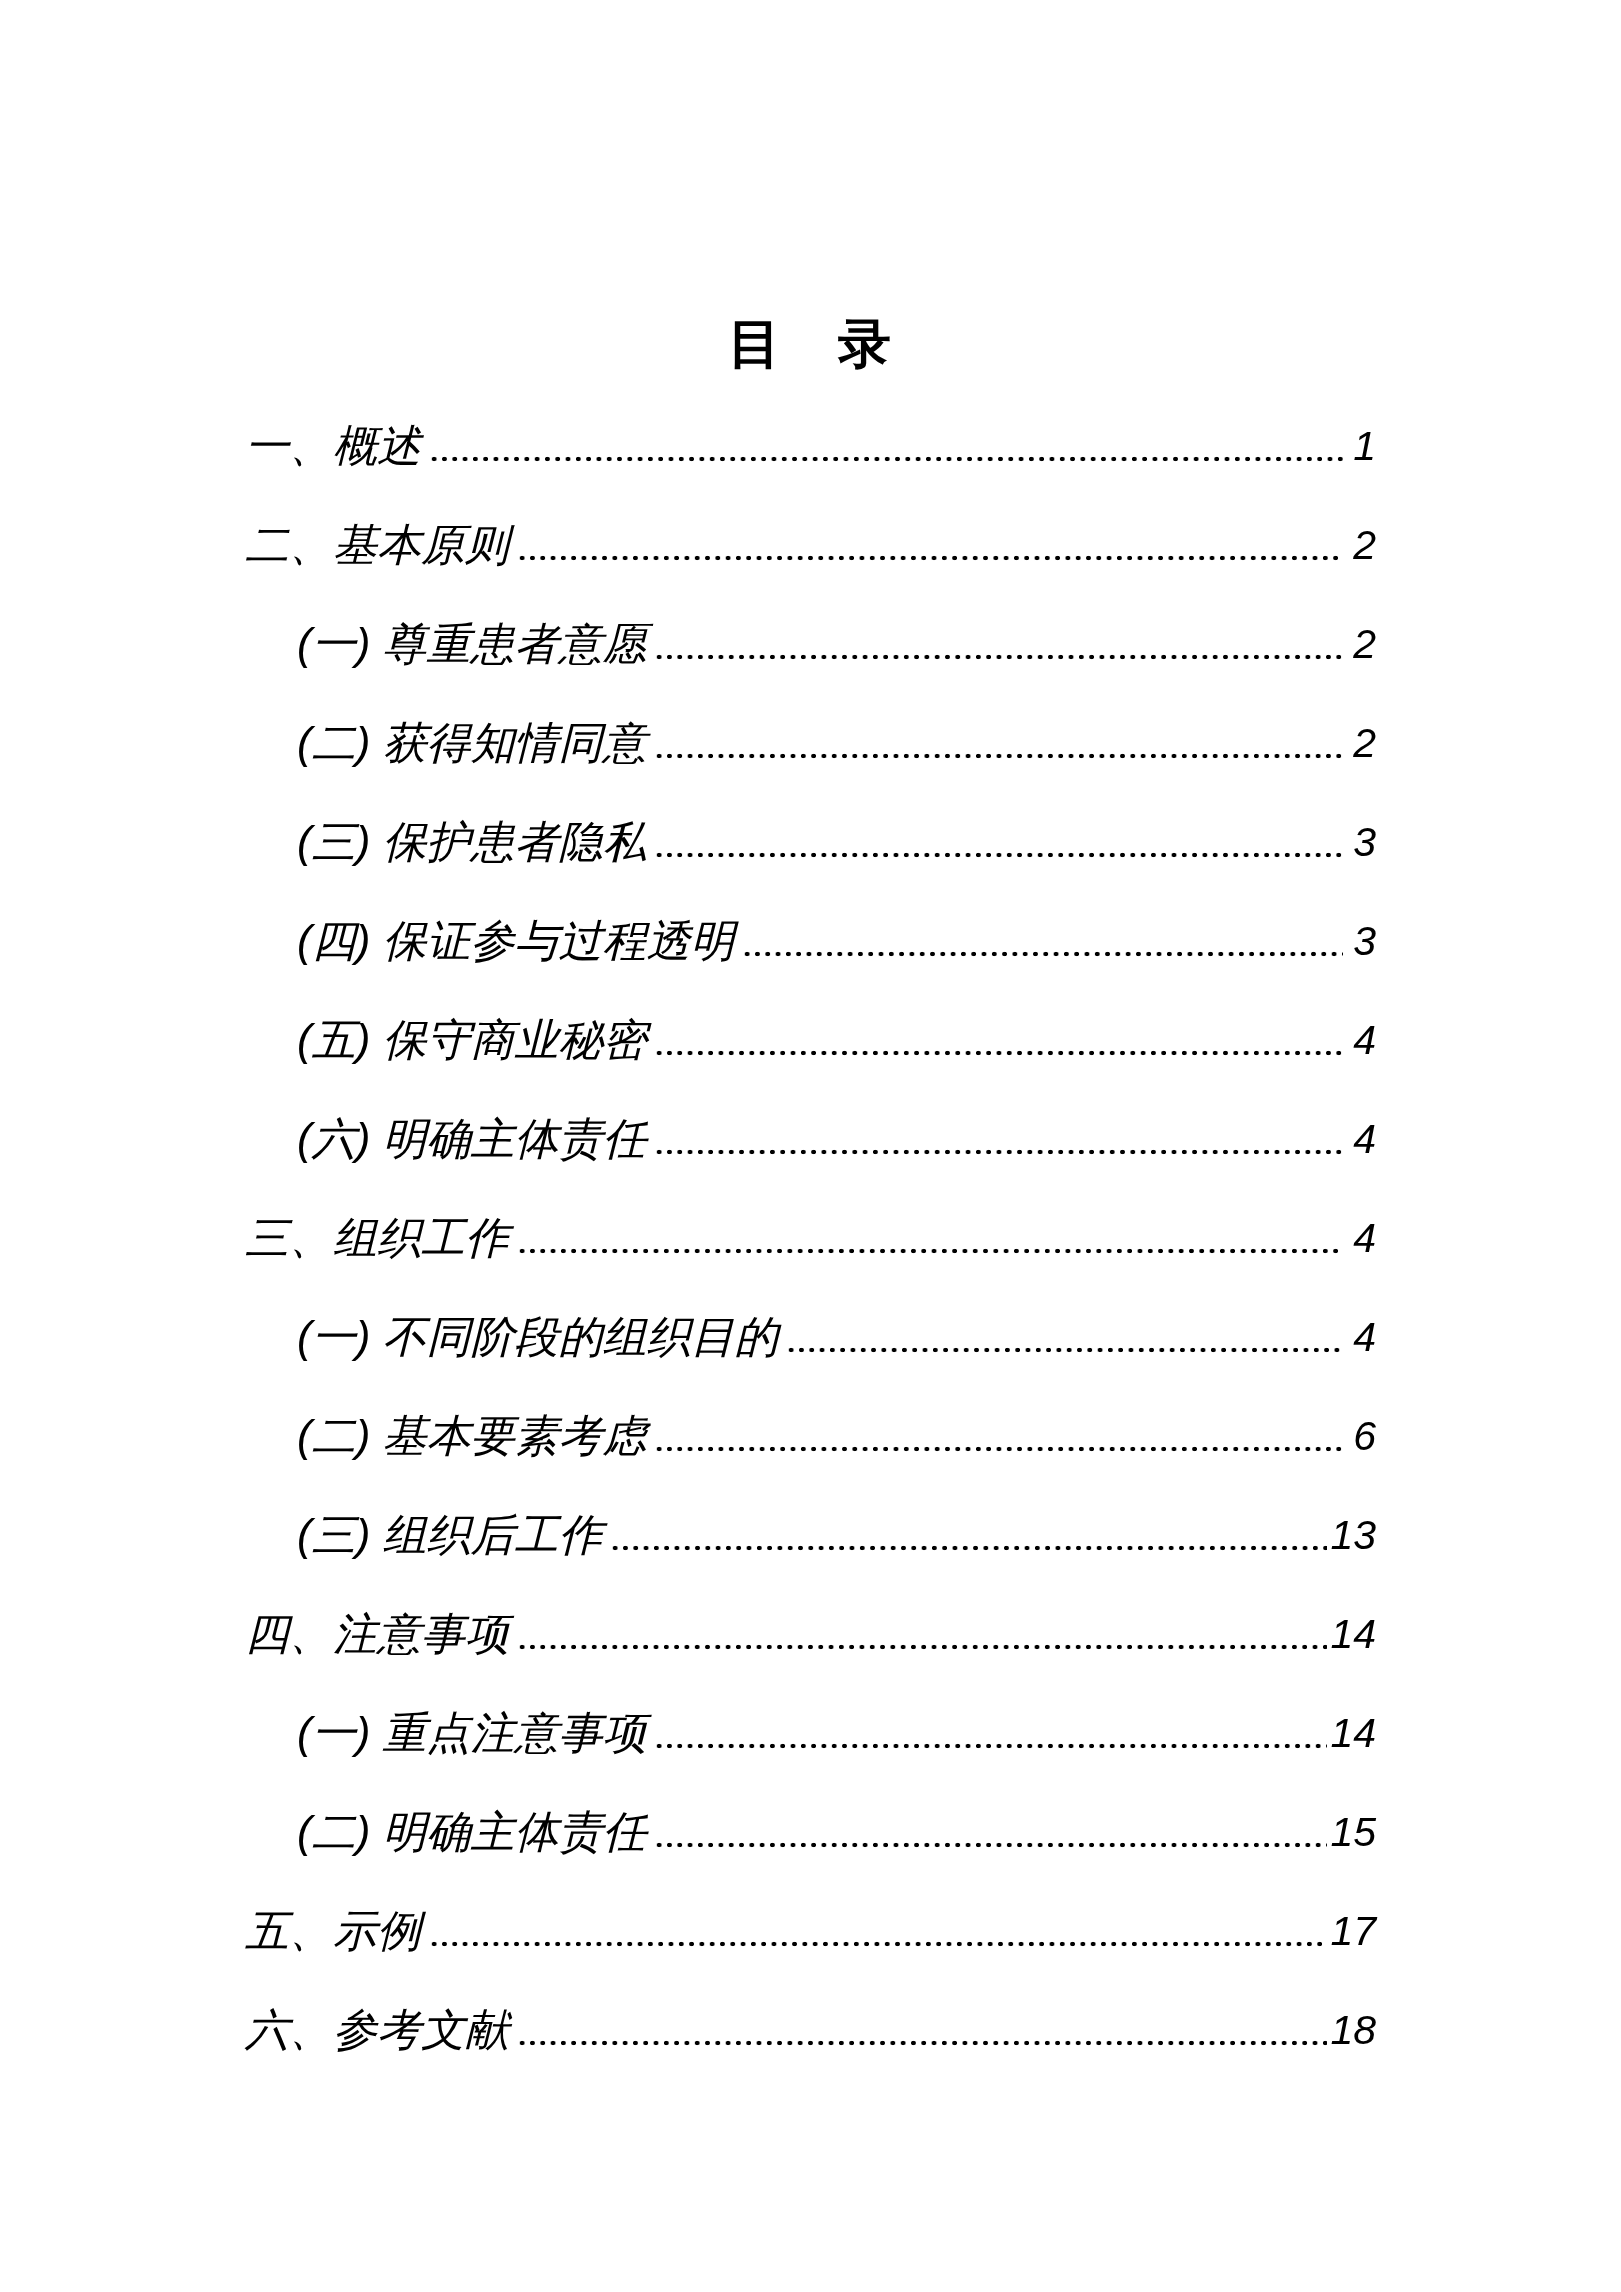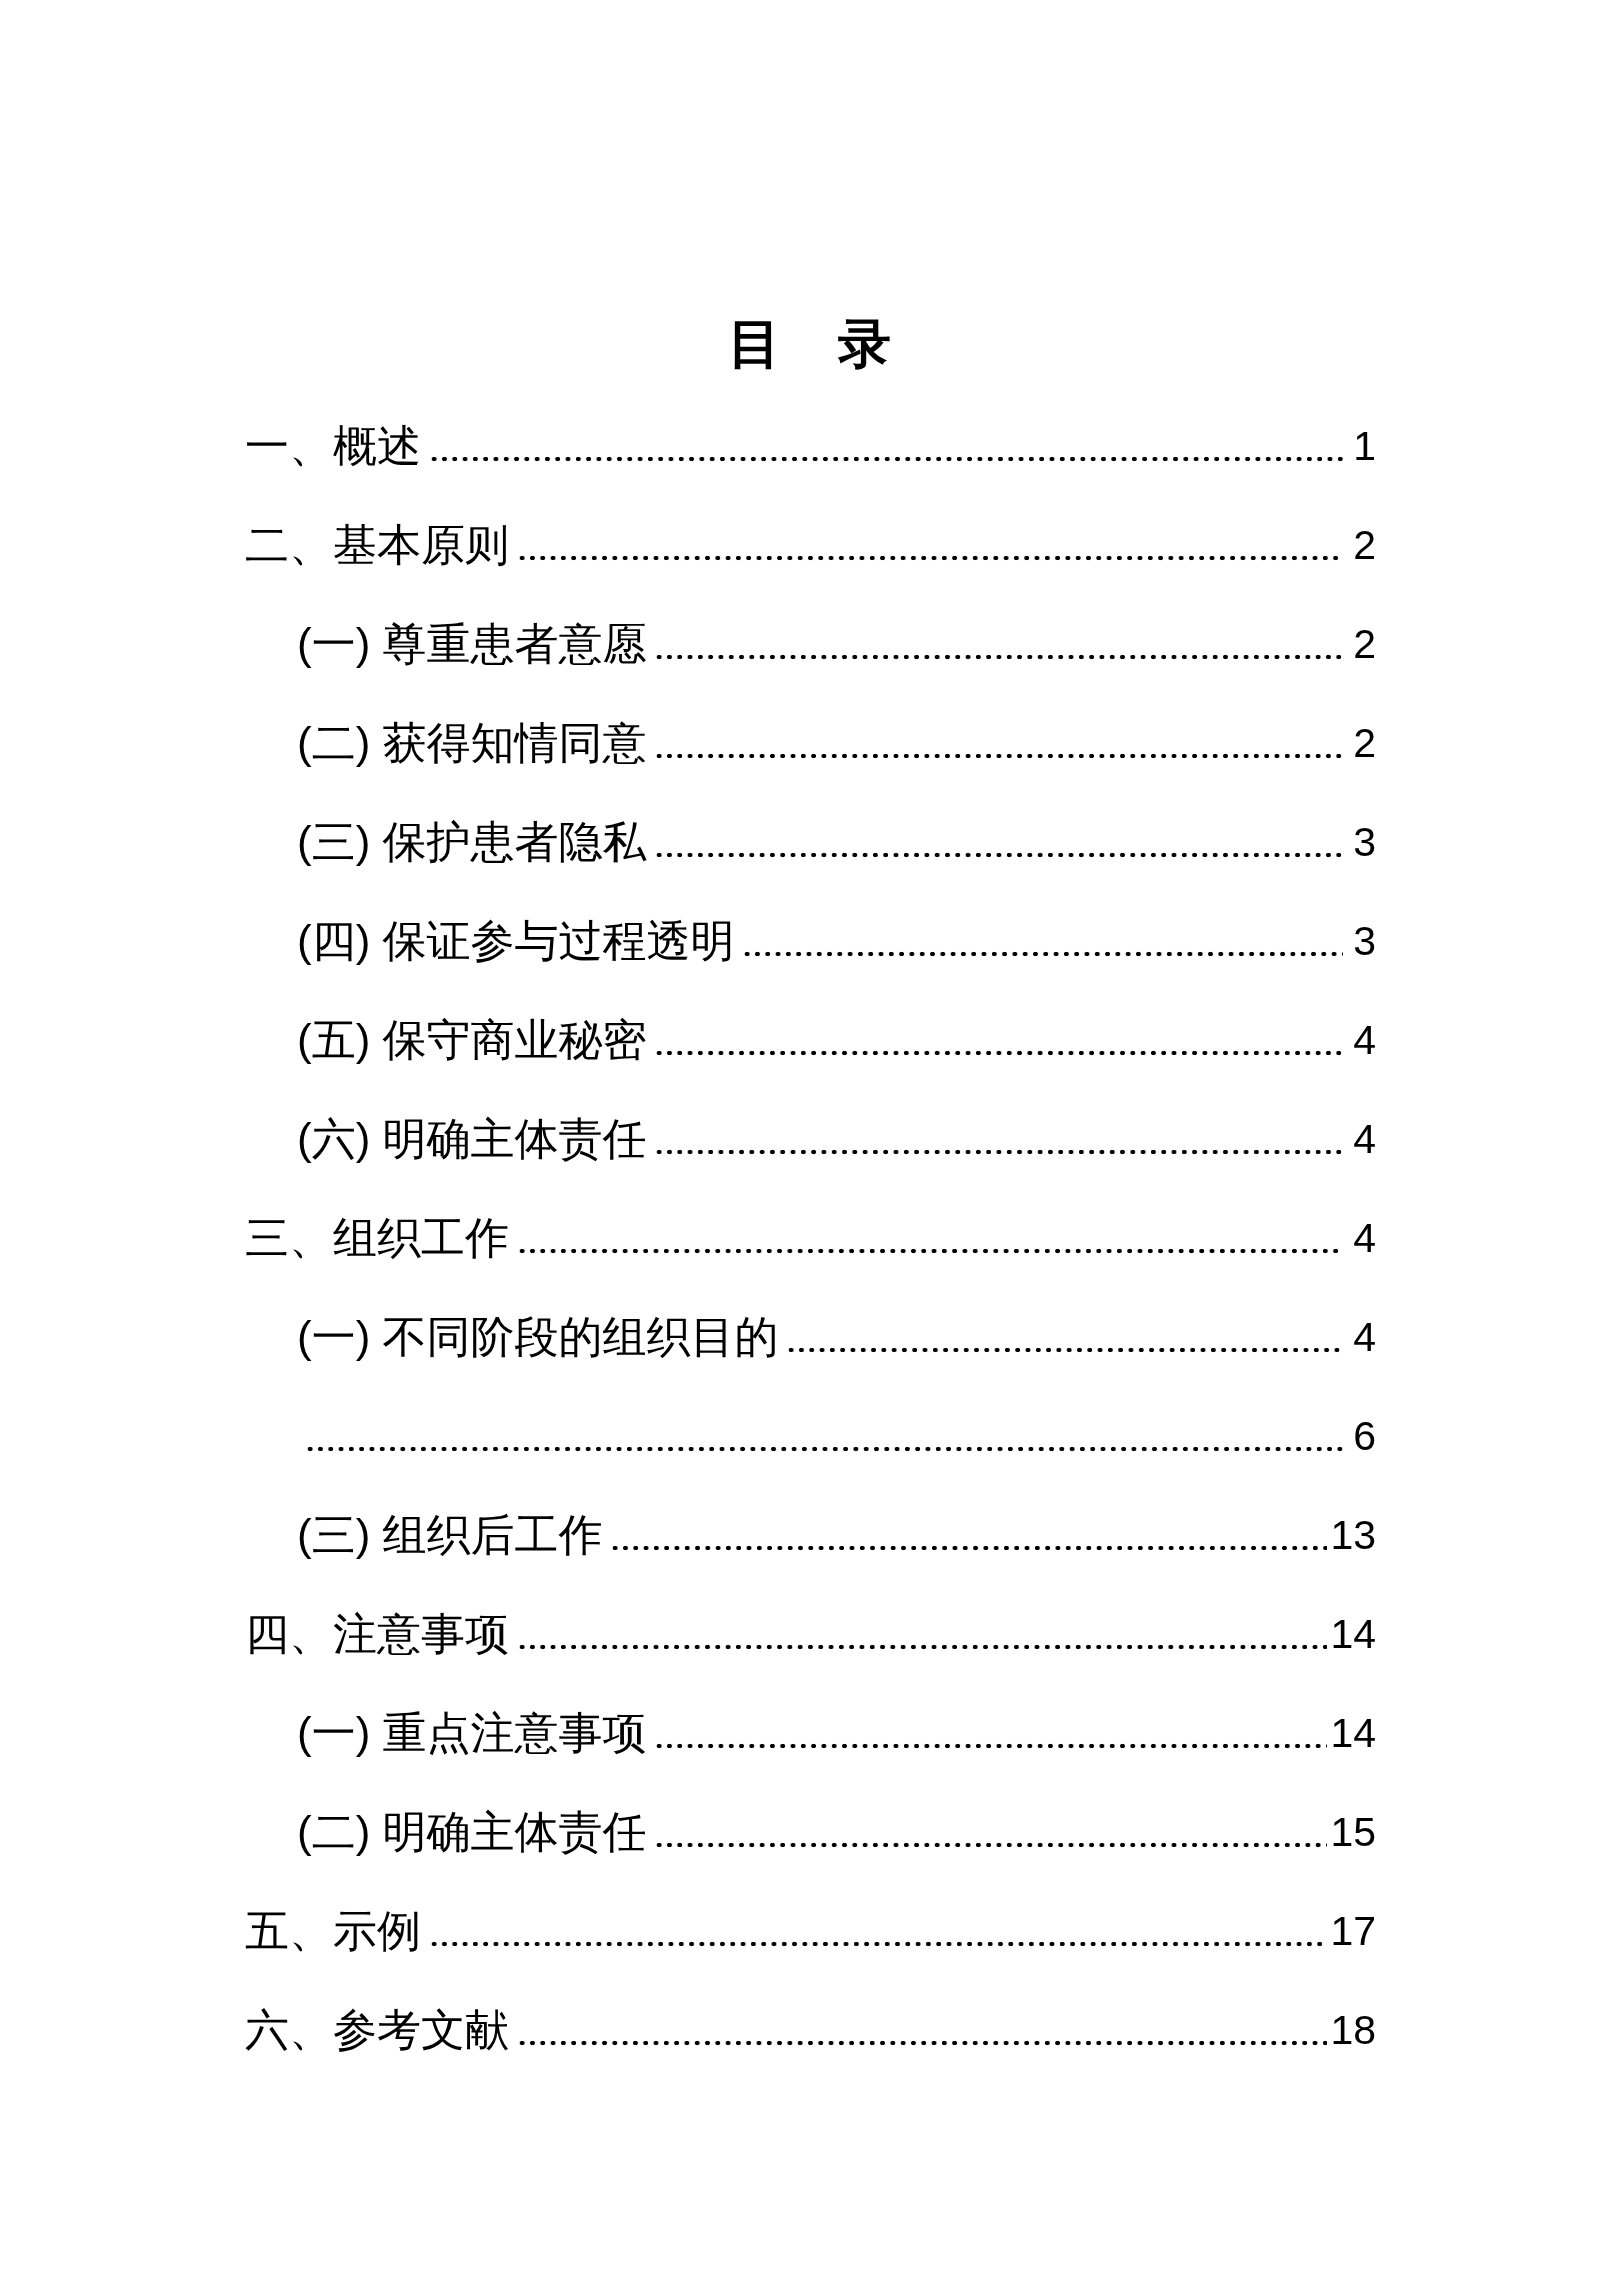--- a/index.html
+++ b/index.html
@@ -15,21 +15,21 @@
     overflow: hidden;
   }
   .title {
     margin: 0;
     text-align: center;
     font-size: 53px;
     line-height: 63px;
     font-weight: 700;
     letter-spacing: 2px;
   }
-  .toc { margin-top: 21.6px; }
+  .toc { margin-top: 21.6px; font-style: italic; }
   .toc-row {
     display: flex;
     align-items: center;
     height: 99px;
     font-size: 44px;
     font-weight: 400;
   }
   .toc-row.level-2 { padding-left: 52px; justify-content: center; }
   .toc-label { white-space: nowrap; }
   .toc-leader {
@@ -100,20 +100,21 @@
       <span class="toc-label">三、组织工作</span>
       <span class="toc-leader"></span>
       <span class="toc-page">4</span>
     </div>
     <div class="toc-row level-2">
       <span class="toc-label">(一) 不同阶段的组织目的</span>
       <span class="toc-leader"></span>
       <span class="toc-page">4</span>
     </div>
     <div class="toc-row level-2">
+      <span class="toc-label">(二) 基本要素考虑</span>
       <span class="toc-leader"></span>
       <span class="toc-page">6</span>
     </div>
     <div class="toc-row level-2">
       <span class="toc-label">(三) 组织后工作</span>
       <span class="toc-leader"></span>
       <span class="toc-page">13</span>
     </div>
     <div class="toc-row level-1">
       <span class="toc-label">四、注意事项</span>

